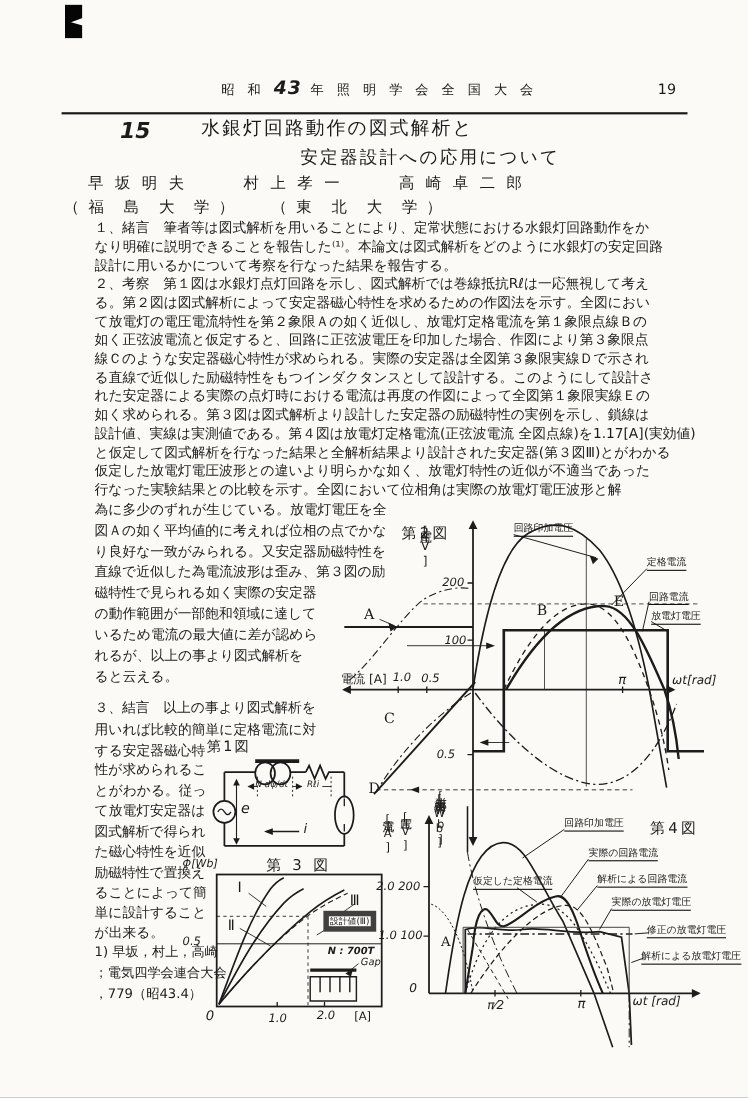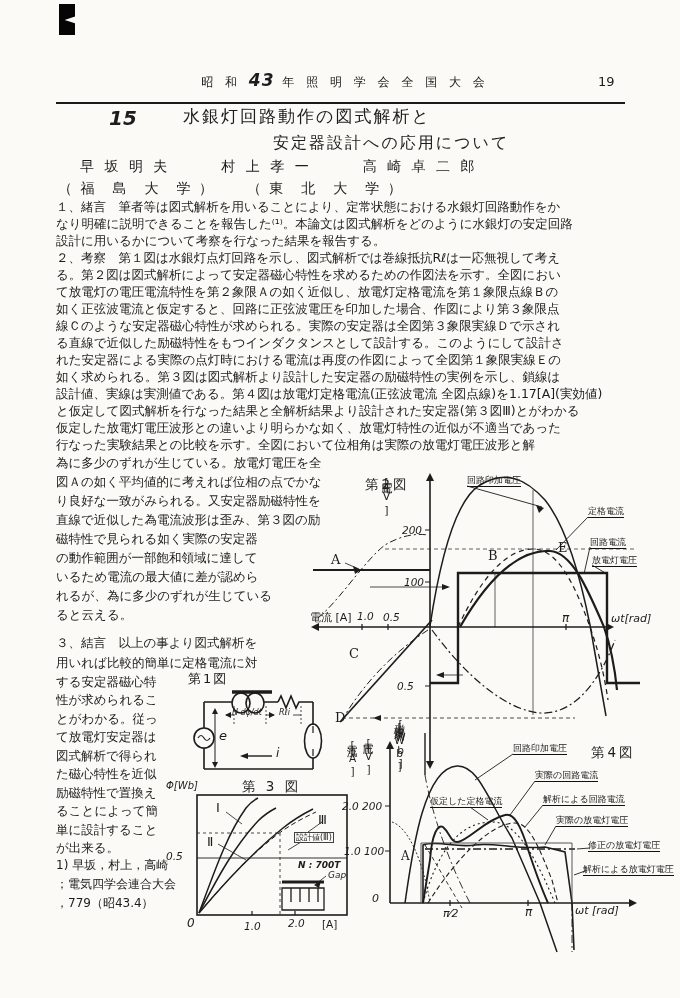--- a/index.html
+++ b/index.html
@@ -12,21 +12,21 @@
   .pagenum{top:74px;left:598px;font-size:13px;}
   .rule{top:102px;left:56px;width:569px;height:2px;background:#1a1a1a;}
   
   .title-no{top:106px;left:97px;font-size:20px;font-style:italic;font-weight:bold;margin-left:12px;}
   .title1{top:105px;left:183px;font-size:17px;letter-spacing:2px;}
   .title2{top:133px;left:273px;font-size:16px;letter-spacing:2px;}
   .authors{top:158px;left:80px;font-size:14px;letter-spacing:3px;}
   .affils{top:180px;left:58px;font-size:14px;letter-spacing:2px;}
   
   .tl{white-space:nowrap;overflow:hidden;}
-  .blk{position:absolute;}
+  .blk{position:absolute;margin-left:30px;}
   .b1{top:198px;left:56px;width:577px;font-size:12.5px;}
   .b1 .tl{height:17px;line-height:17px;}
   .b2{top:249px;left:56px;width:577px;font-size:12.5px;}
   .b2 .tl{height:17px;line-height:17px;}
   .b3{top:453px;left:56px;width:284px;font-size:12.5px;}
   .b3 .tl{height:19px;line-height:19px;}
   .b4{top:633px;left:56px;width:238px;font-size:12.5px;}
   .b4 .tl{height:19.5px;line-height:19.5px;}
   .b5{top:691px;left:56px;width:132px;font-size:12.5px;}
   .b5 .tl{height:18.5px;line-height:18.5px;}
@@ -36,21 +36,21 @@
   .fig{position:absolute;}
   .lbl{position:absolute;white-space:nowrap;font-size:9px;}
   .ul{border-bottom:1.5px solid #111;padding-bottom:1px;}
   .vert{writing-mode:vertical-rl;text-orientation:upright;letter-spacing:1px;line-height:1;}
   .figtitle{font-size:13.5px;letter-spacing:3px;}
   .tick{font-size:10.5px;font-style:italic;}
   .pt{font-size:13px;font-family:"DejaVu Serif",serif;}
   svg{position:absolute;top:0;left:0;}
   .scanmark{top:4px;left:59px;width:16px;height:31px;background:#050505;
     clip-path:polygon(0 0,100% 0,100% 40%,35% 52%,100% 62%,100% 100%,0 100%);}
-  .boxed{border:1px solid #404040;padding:0 1px;}
+  .boxed{border:5px solid #404040;padding:0 1px;}
 </style>
 </head>
 <body>
 
 <div id="page">
 
   <div class="abs scanmark"></div>
 
   <div class="abs conf">
     <span>昭 和</span>
@@ -86,21 +86,21 @@
       <div class="tl">行なった実験結果との比較を示す。全図において位相角は実際の放電灯電圧波形と解</div>
     </div>
   <div class="blk b3">
       <div class="tl">為に多少のずれが生じている。放電灯電圧を全</div>
       <div class="tl">図Ａの如く平均値的に考えれば位相の点でかな</div>
       <div class="tl">り良好な一致がみられる。又安定器励磁特性を</div>
       <div class="tl">直線で近似した為電流波形は歪み、第３図の励</div>
       <div class="tl">磁特性で見られる如く実際の安定器</div>
       <div class="tl">の動作範囲が一部飽和領域に達して</div>
       <div class="tl">いるため電流の最大値に差が認めら</div>
-      <div class="tl">れるが、為に多少のずれが生じている</div>
+      <div class="tl">れるが、以上の事より図式解析を</div>
       <div class="tl">ると云える。</div>
     </div>
   <div class="blk b4">
       <div class="tl">３、結言　以上の事より図式解析を</div>
       <div class="tl">用いれば比較的簡単に定格電流に対</div>
       <div class="tl">する安定器磁心特</div>
     </div>
   <div class="blk b5">
       <div class="tl">性が求められるこ</div>
       <div class="tl">とがわかる。従っ</div>

